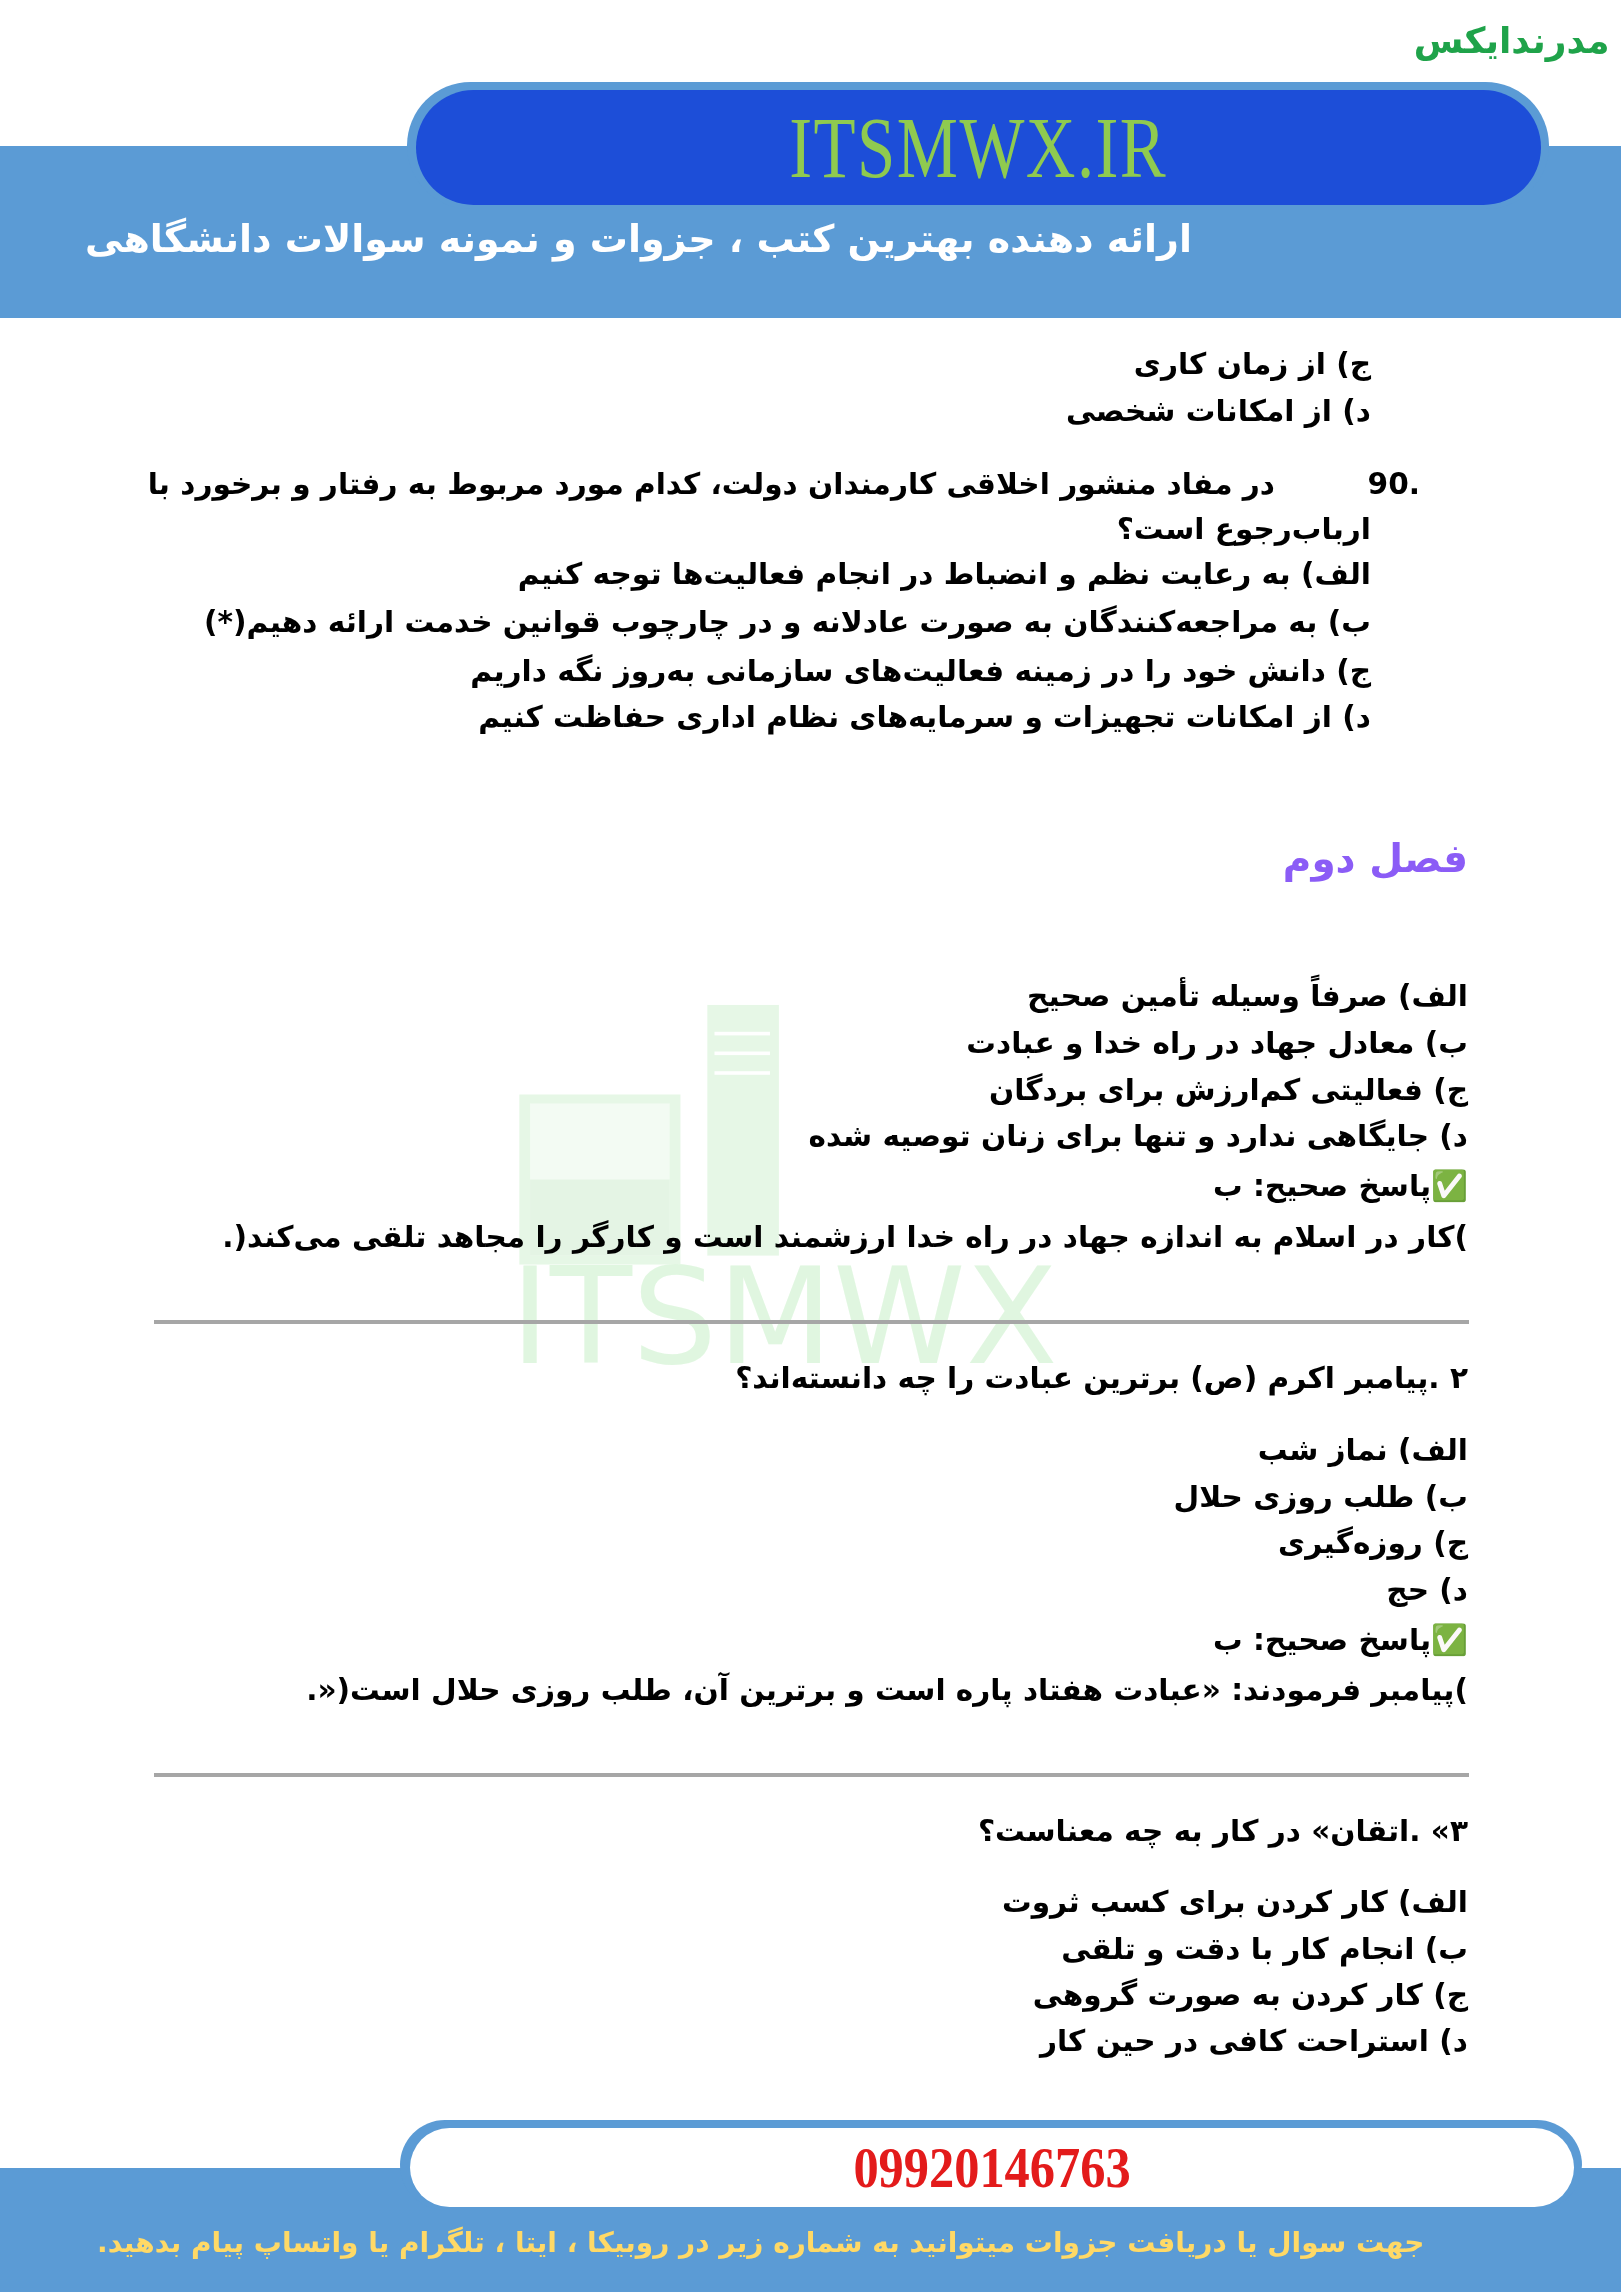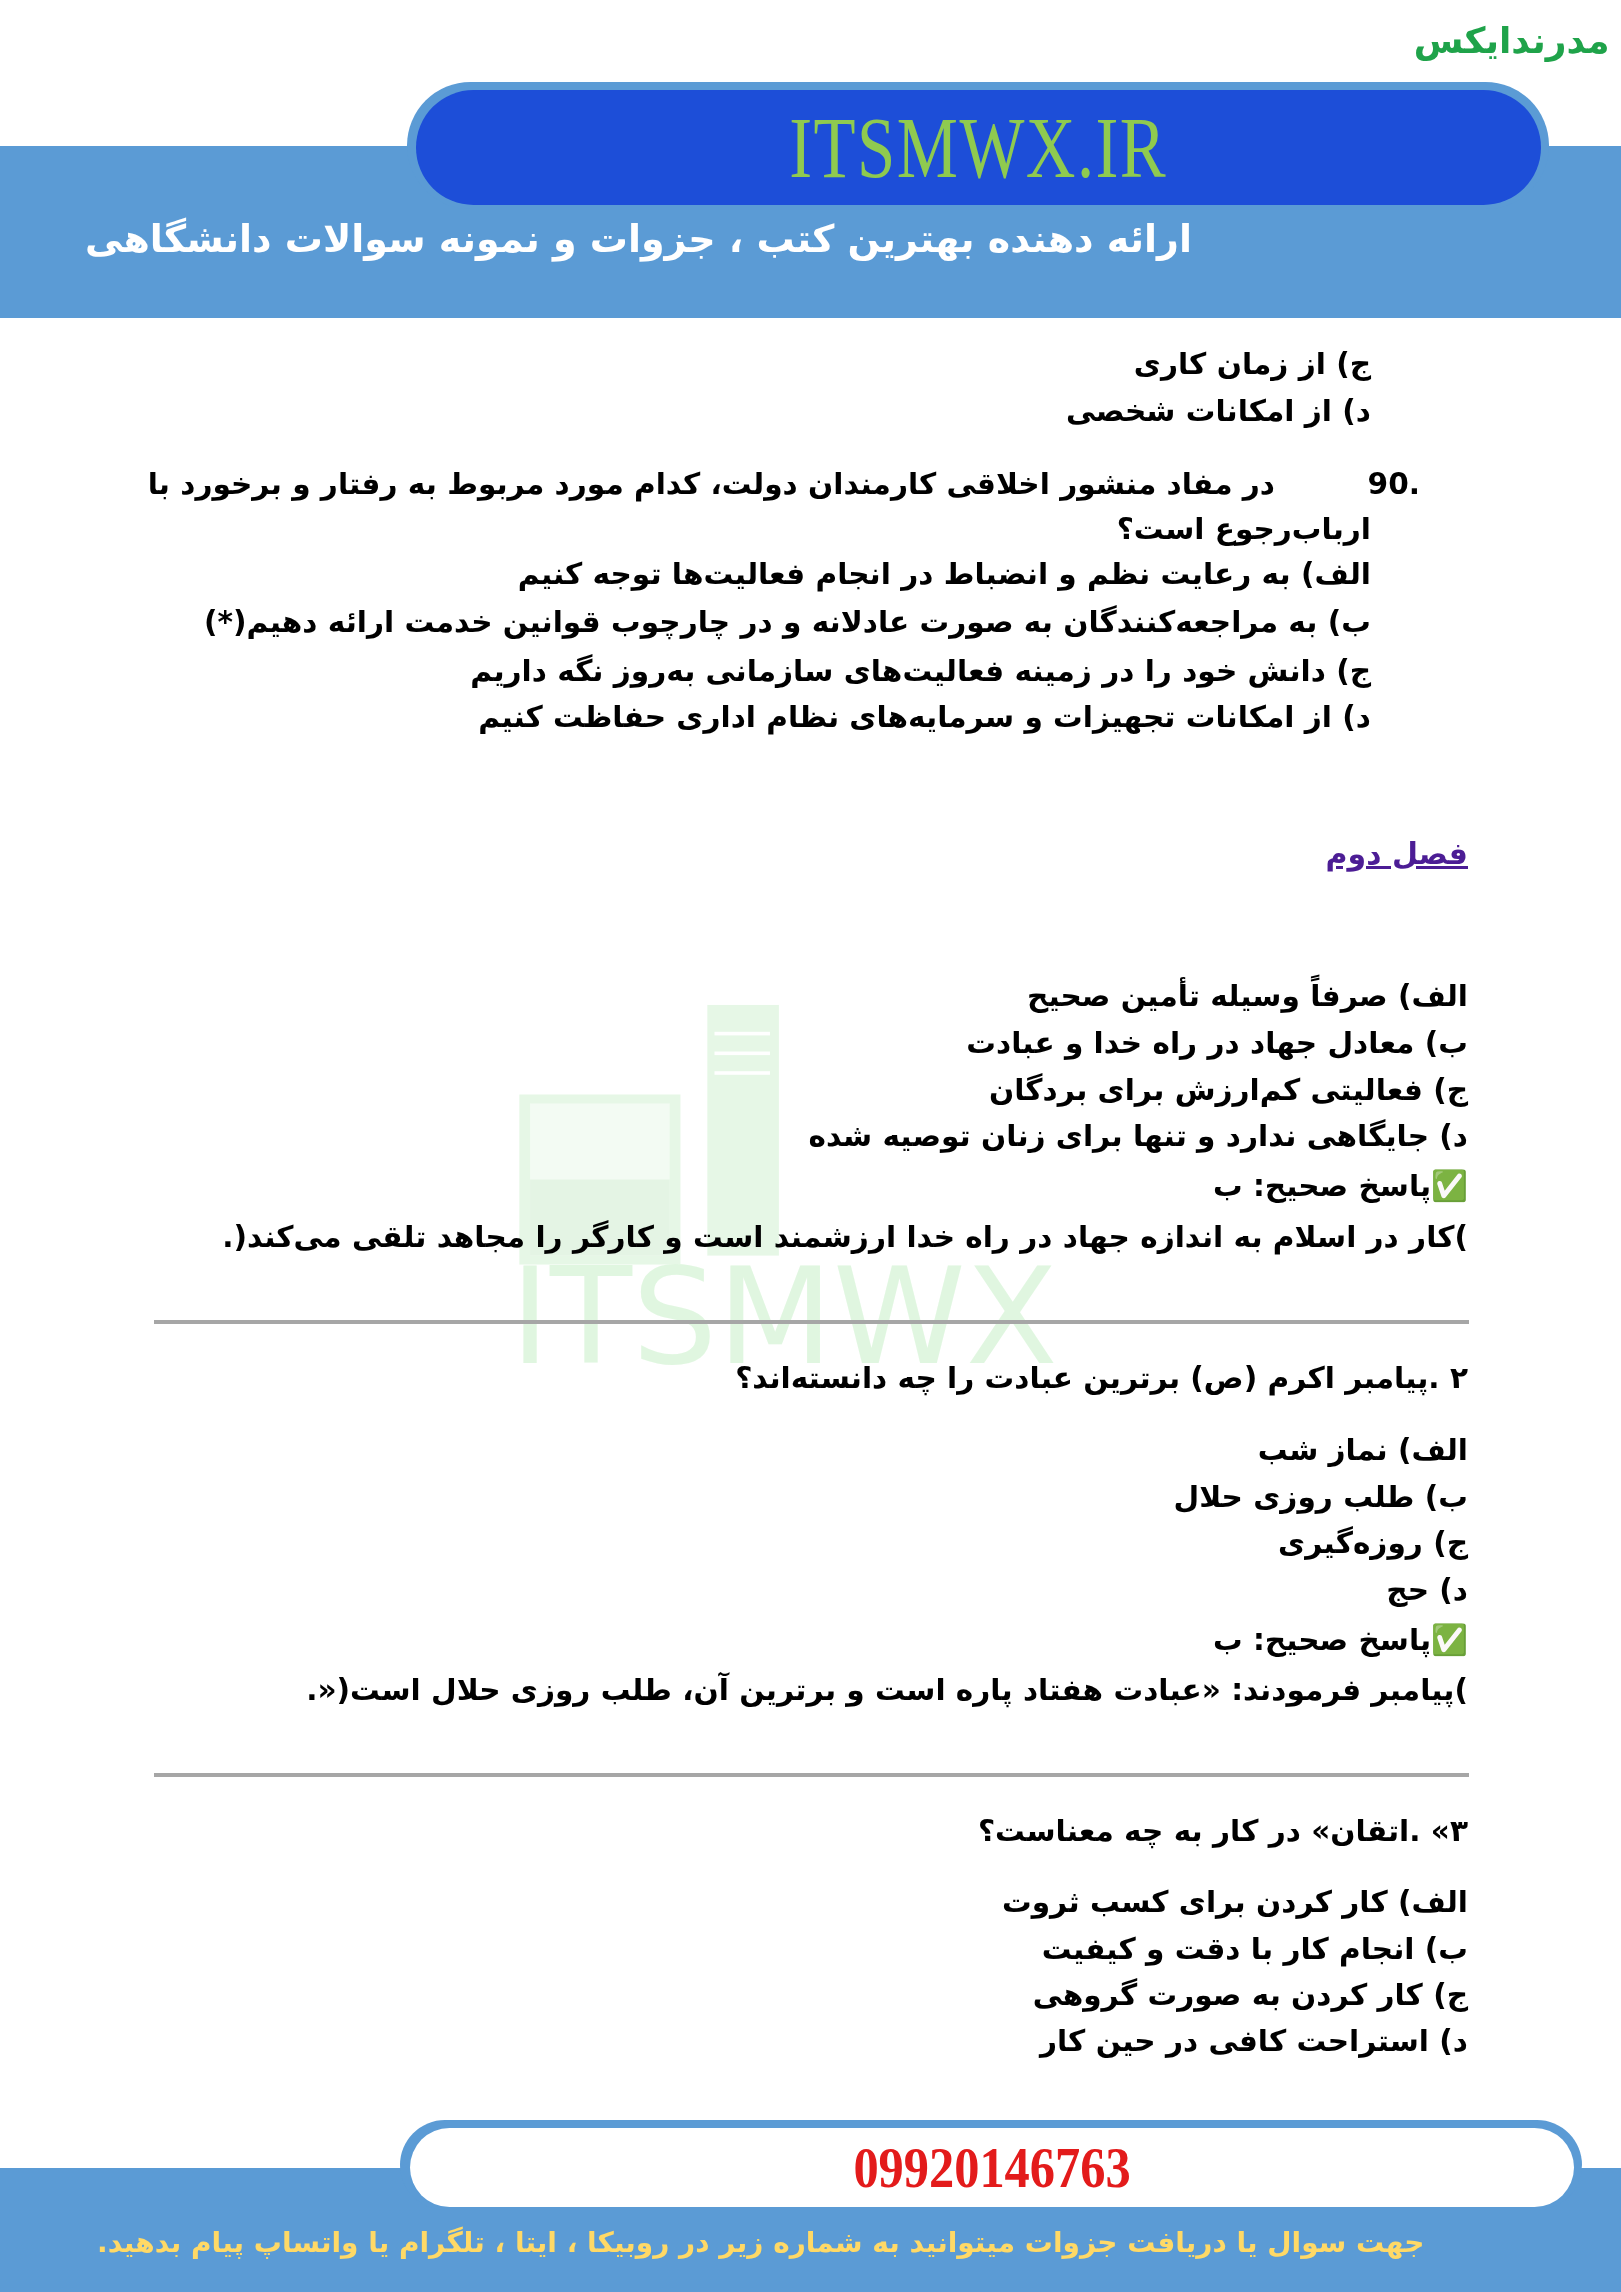--- a/index.html
+++ b/index.html
@@ -8,21 +8,21 @@
   .brand { position:absolute; top:19.7px; right:12.5px; color:#1fa34a; font-weight:bold; font-size:36px; direction:rtl; }
   .hdr-band { position:absolute; left:0; top:146px; width:1622px; height:172px; background:#5b9bd5; }
   .hdr-pill { position:absolute; left:407px; top:82px; width:1142px; height:127px; background:#5b9bd5;
               border-radius:72px; }
   .hdr-pill-inner { position:absolute; left:416px; top:90px; width:1125px; height:115px; background:#1d4ed8;
               border-radius:63px; display:flex; align-items:center; justify-content:center; }
   .site { font-family:"Liberation Serif", serif; font-size:86px; color:#8fca4f; transform:scaleX(0.8); letter-spacing:1.8px; }
   .tagline { position:absolute; top:217px; left:85px; color:#fff; font-weight:bold; font-size:38px; direction:rtl; }
   .content { position:absolute; direction:rtl; font-weight:bold; color:#000; font-size:29.6px; }
   .line { position:absolute; right:0; white-space:nowrap; }
-  .section-title { color:#4c1d95; font-size:30px;text-decoration:underline; }
+  .section-title { color:#8b5cf6; font-size:39px; }
   .hr { position:absolute; left:154px; width:1315px; height:3.6px; background:#a6a6a6; }
   .watermark { position:absolute; left:510px; top:996px; width:699px; height:376px; pointer-events:none; opacity:0.55; }
   .footer-band { position:absolute; left:0; top:2168px; width:1622px; height:124px; background:#5b9bd5; }
   .footer-pill { position:absolute; left:400px; top:2120px; width:1182px; height:90px; background:#5b9bd5; border-radius:54px; }
   .footer-pill-inner { position:absolute; left:410px; top:2128px; width:1164px; height:79px; background:#fff; border-radius:49px;
                        display:flex; align-items:center; justify-content:center; }
   .phone { font-family:"Liberation Serif", serif; font-weight:bold; color:#e31b1b; font-size:56px; transform:scaleX(0.9); }
   .footer-note { position:absolute; top:2226px; left:97px; color:#ffd966; font-weight:bold; font-size:28px; direction:rtl; }
 </style>
 </head>
@@ -76,21 +76,21 @@
   <div class="line" style="top:1480px; right:154px;">ب) طلب روزی حلال</div>
   <div class="line" style="top:1526px; right:154px;">ج) روزه‌گیری</div>
   <div class="line" style="top:1573px; right:154px;">د) حج</div>
   <div class="line" style="top:1623px; right:154px;">✅پاسخ صحیح: ب</div>
   <div class="line" style="top:1673px; right:154px;">)پیامبر فرمودند: «عبادت هفتاد پاره است و برترین آن، طلب روزی حلال است(«.</div>
 
   <div class="hr" style="top:1773px;"></div>
 
   <div class="line" style="top:1814px; right:154px;">۳» .اتقان» در کار به چه معناست؟</div>
   <div class="line" style="top:1885px; right:154px;">الف) کار کردن برای کسب ثروت</div>
-  <div class="line" style="top:1932px; right:154px;">ب) انجام کار با دقت و کیفیت</div>
+  <div class="line" style="top:1932px; right:154px;">ب) انجام کار با دقت و تلقی</div>
   <div class="line" style="top:1978px; right:154px;">ج) کار کردن به صورت گروهی</div>
   <div class="line" style="top:2024px; right:154px;">د) استراحت کافی در حین کار</div>
 </div>
 
 <div class="footer-band"></div>
 <div class="footer-pill"></div>
 <div class="footer-pill-inner">
   <span class="phone">09920146763</span>
 </div>
 <div class="footer-note">جهت سوال یا دریافت جزوات میتوانید به شماره زیر در روبیکا ، ایتا ، تلگرام یا واتساپ پیام بدهید.</div>

